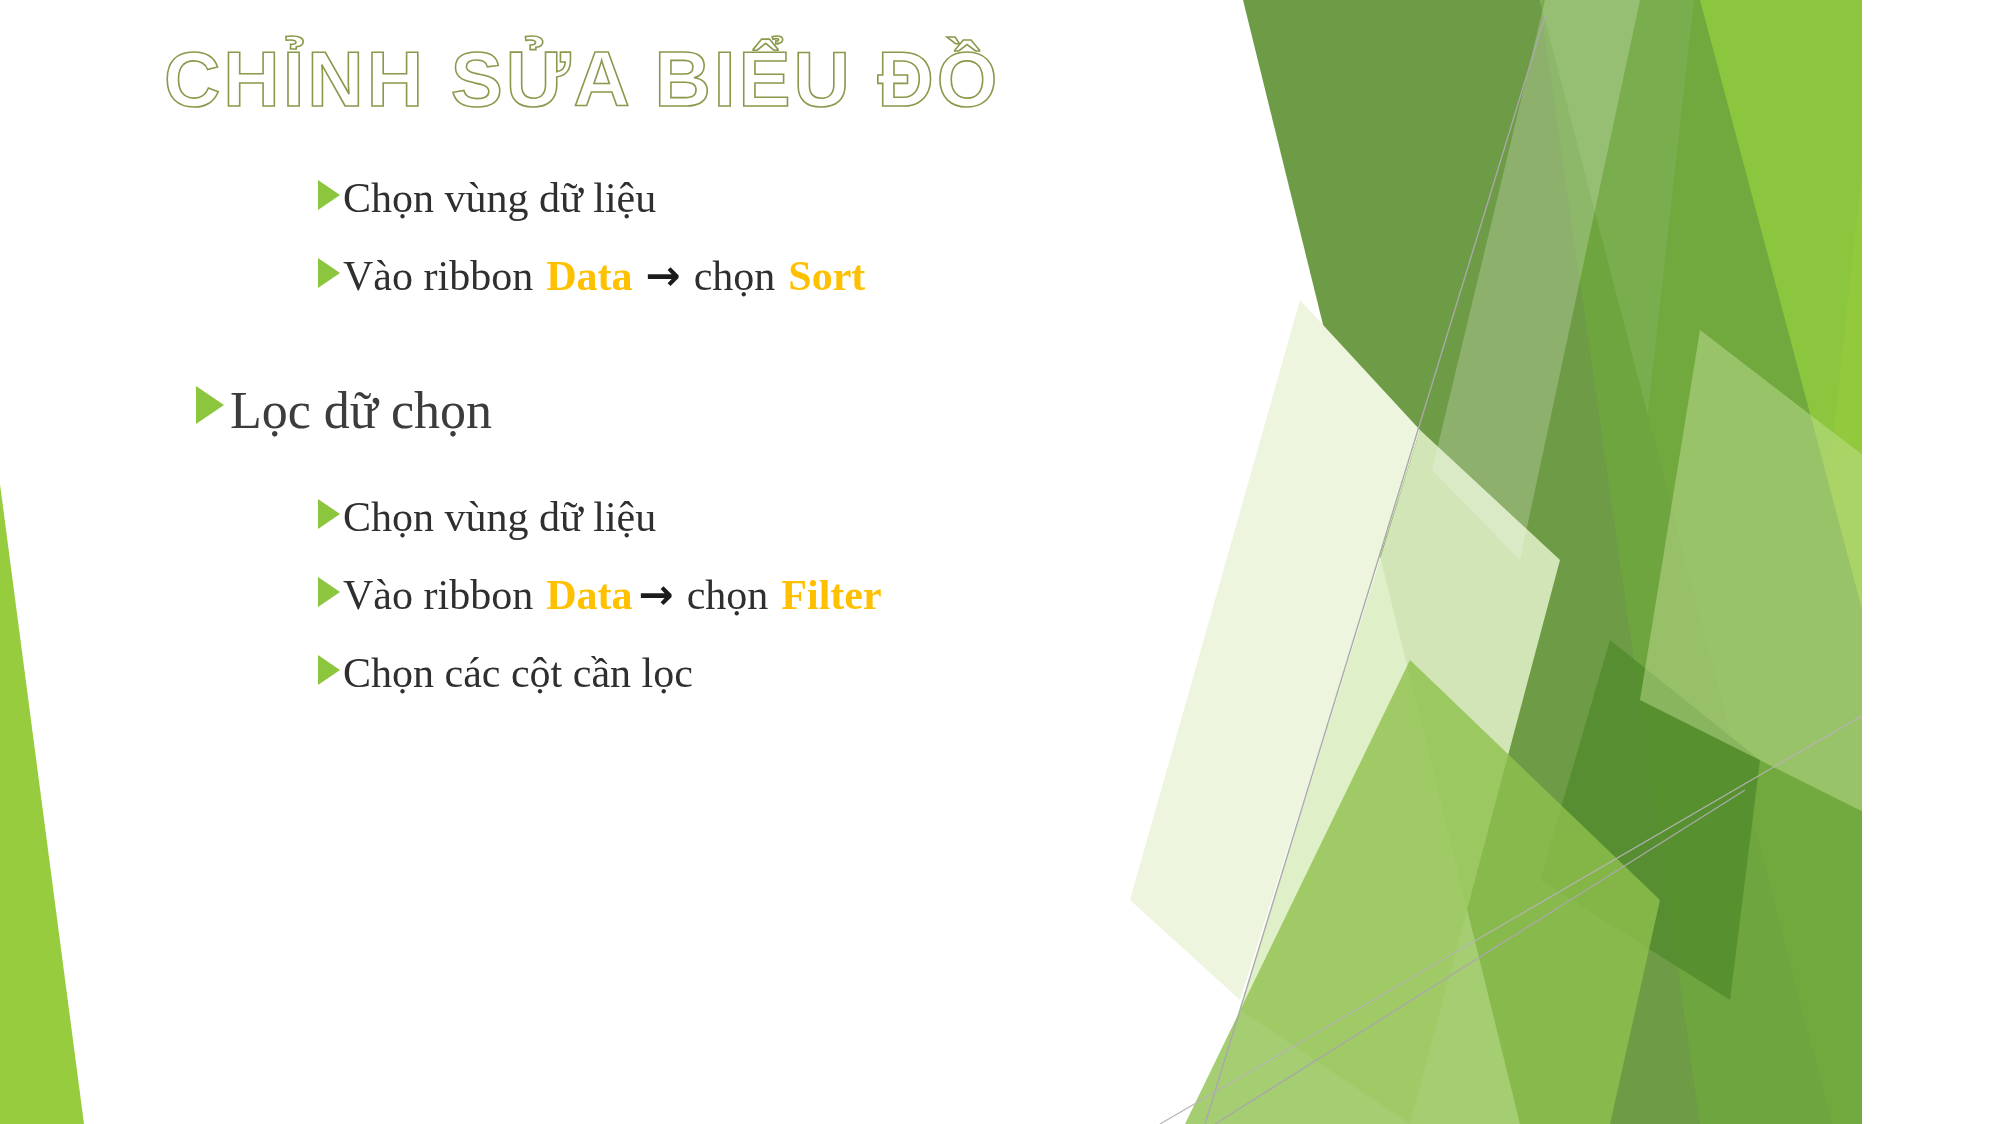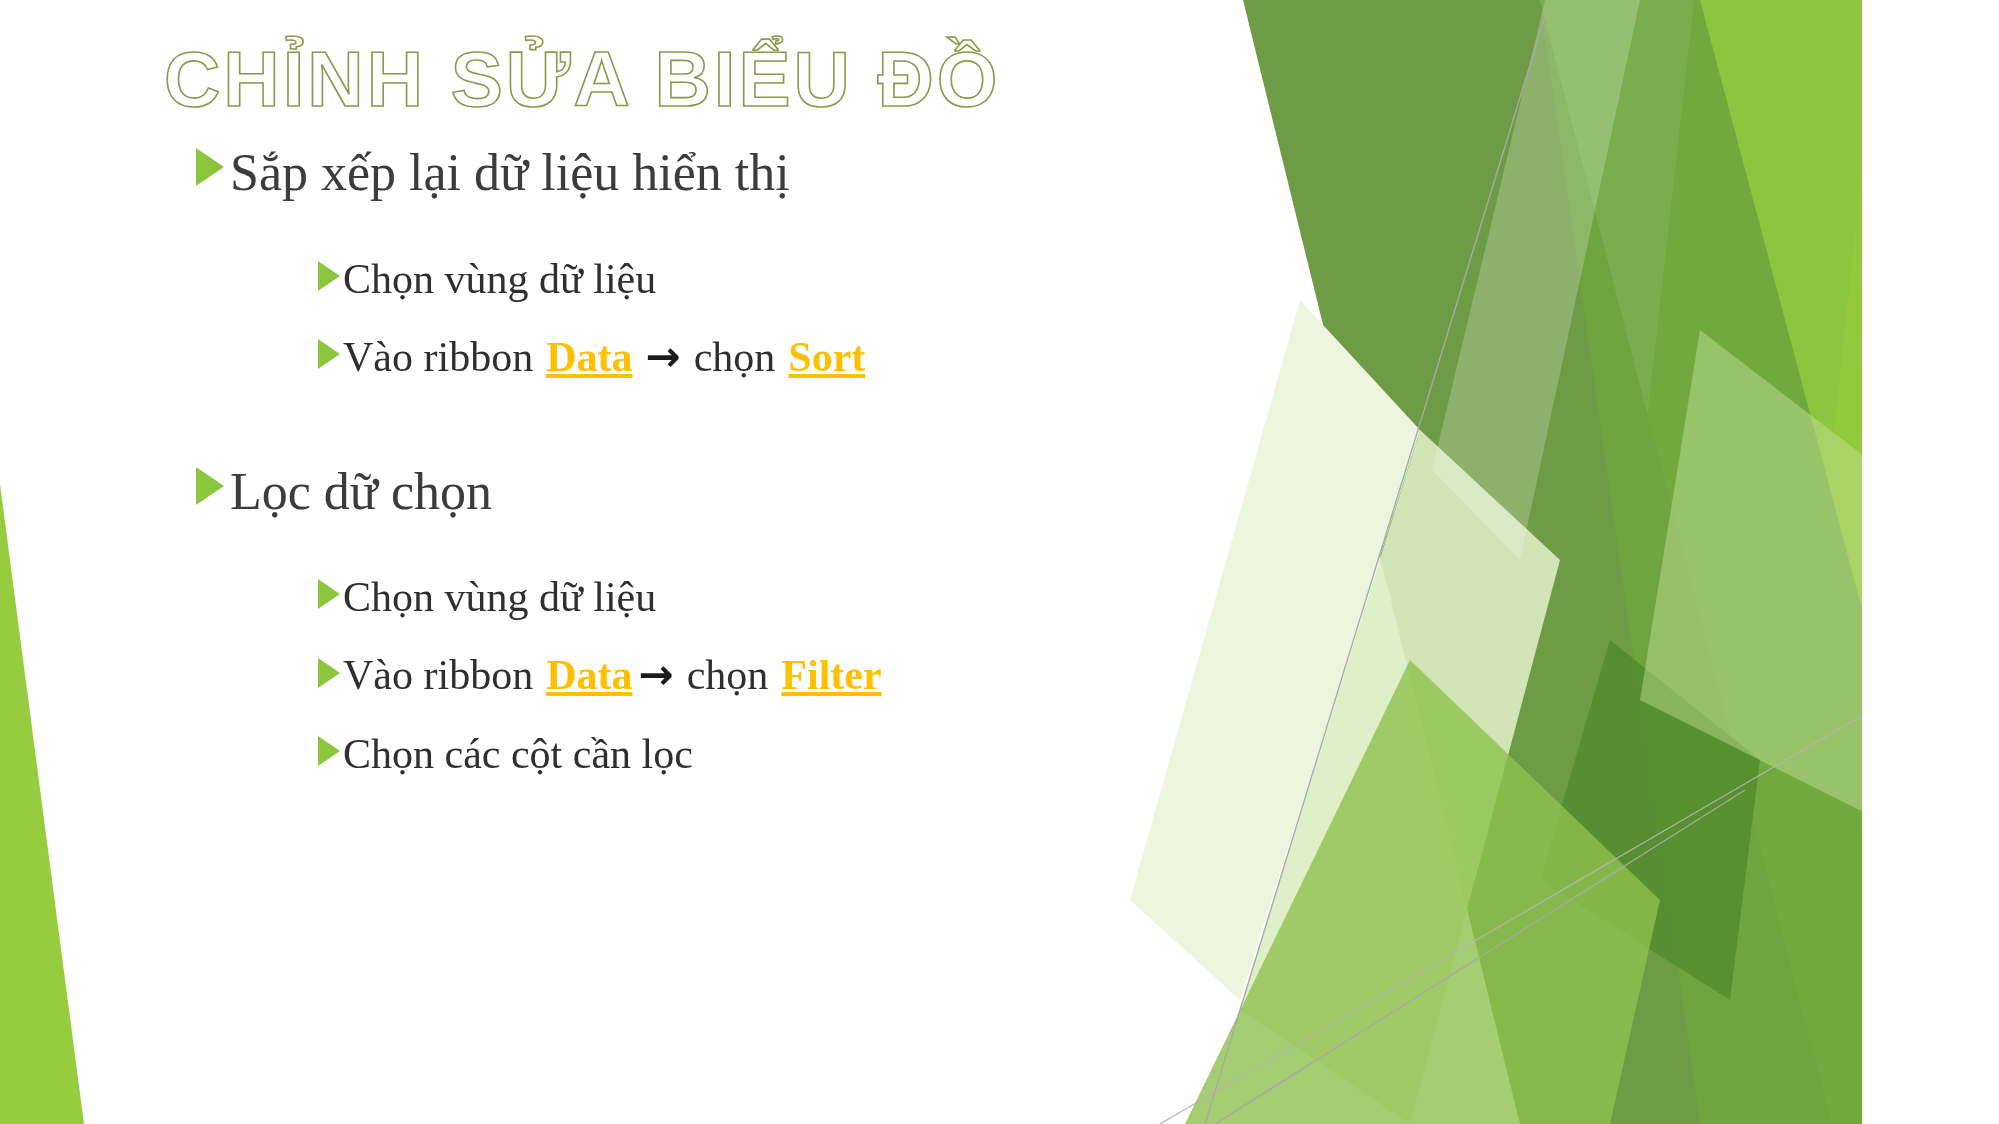--- a/index.html
+++ b/index.html
@@ -87,21 +87,21 @@
     border-width: 19px 0 19px 28px;
     border-color: transparent transparent transparent #8CC63F;
     top: -4px;
   }
   .lvl2 .tri {
     border-width: 15px 0 15px 22px;
     border-color: transparent transparent transparent #8CC63F;
     top: -3px;
   }
 
-  .accent { color: #FFC000; font-weight: bold; text-decoration: underline; }
+  .accent { color: #FFC000; font-weight: bold; }
   .arrow  { color: #1b1b1b; font-family: "DejaVu Sans", sans-serif; font-weight: 600; }
   .sp { display: inline-block; width: 13px; }
   .sp-s { display: inline-block; width: 6px; }
 
   .gap-big { height: 52px; }
   .gap-mid { height: 30px; }
 </style>
 </head>
 <body>
 
@@ -137,24 +137,20 @@
   </svg>
 
   <div id="title-wrap">
     <svg id="title-svg" viewBox="0 0 1000 120" preserveAspectRatio="xMinYMid meet">
       <text x="14" y="92">CHỈNH SỬA BIỂU ĐỒ</text>
     </svg>
   </div>
 
   <div id="body">
 
-    <div class="lvl1">
-      <span class="tri"></span>
-      <span>Sắp xếp lại dữ liệu hiển thị</span>
-    </div>
 
     <div class="gap-mid"></div>
 
     <div class="lvl2">
       <span class="tri"></span>
       <span>Chọn vùng dữ liệu</span>
     </div>
 
     <div class="lvl2">
       <span class="tri"></span>

